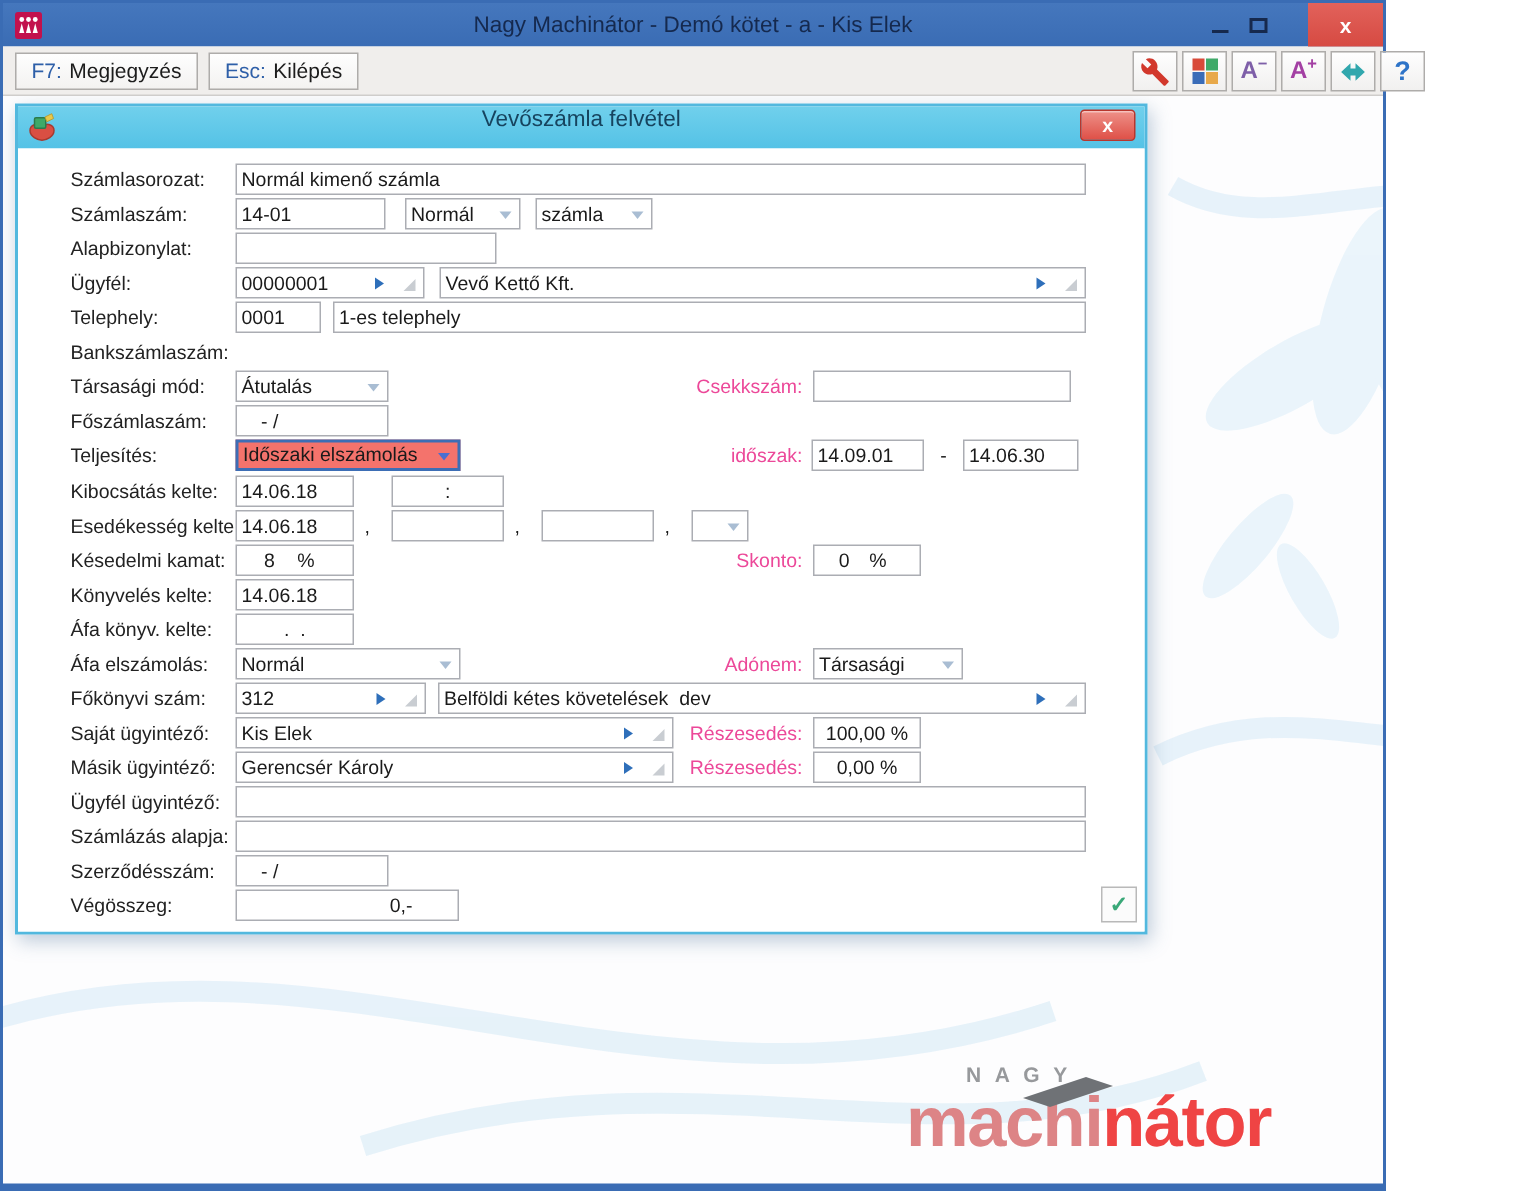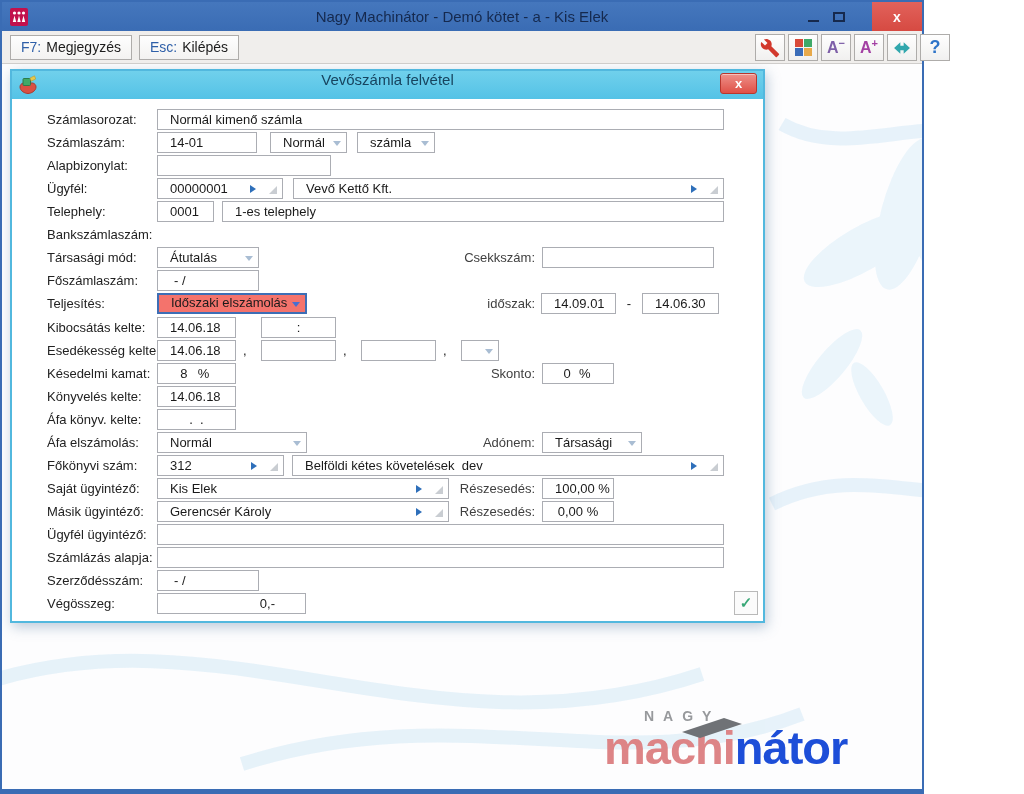--- a/index.html
+++ b/index.html
@@ -38,22 +38,22 @@
   
   .dialog{position:absolute;left:8px;top:5px;width:755px;height:554px;background:#fff;border:2px solid #52b8de;box-shadow:2px 4px 12px rgba(70,110,150,.35)}
   .dialog-header{position:relative;height:28px;background:linear-gradient(#70d0ec,#54c2e6);display:flex;align-items:flex-start;justify-content:center}
   .dialog-title{font-size:15px;color:#17445f}
   .dialog-icon{position:absolute;left:5px;top:3px;width:22px;height:22px}
   .dialog-close{position:absolute;right:6px;top:2px;width:37px;height:21px;background:linear-gradient(#ee9189,#df5047);border:1px solid #b8362d;border-radius:3px;color:#fff;font-weight:bold;font-size:13px;display:flex;align-items:center;justify-content:center;box-shadow:inset 0 1px 0 rgba(255,255,255,.45)}
 
   .dialog-body{position:relative;height:522px;background:#fff;font-size:13px;color:#1a1a1a}
   .row{position:absolute;left:0;right:0;height:21px}
   .lbl{position:absolute;left:35px;top:0;line-height:21px;color:#222;white-space:pre}
-  .rlbl{position:absolute;left:323px;width:200px;top:0;line-height:21px;text-align:right;color:#404040}
-  .inp{position:absolute;top:0;height:21px;border:1px solid #abadb3;background:#fff;line-height:19px;padding:0 12px;white-space:pre;overflow:hidden}
+  .rlbl{position:absolute;left:323px;width:200px;top:0;line-height:21px;text-align:right;color:#ec4899}
+  .inp{position:absolute;top:0;height:21px;border:1px solid #abadb3;background:#fff;line-height:19px;padding:0 3px;white-space:pre;overflow:hidden}
   .dd{padding-right:16px}
   .dd-arrow{position:absolute;right:5px;top:8px;width:0;height:0;border:4px solid transparent;border-top:5px solid #a9bdd3}
   .alert{background:#f4736c;border:2px solid #3d6eb5;line-height:16px}
   .alert .dd-arrow{top:7px;border-top-color:#4a6fd0}
   .lk-arrow{position:absolute;right:22px;top:6px;width:0;height:0;border:4px solid transparent;border-left:6px solid #2e6fba}
   .lk-corner{position:absolute;right:5px;top:7px;width:0;height:0;border-bottom:8px solid #c9cdd2;border-left:8px solid transparent}
   .ctr{text-align:center}
   .rt{text-align:right;padding-right:30px}
   .pd{padding-left:16px}
   .comma{position:absolute;top:0;line-height:21px}
@@ -61,21 +61,21 @@
   .unit{display:flex}
   .uval{flex:1.1;text-align:center}
   .uunit{flex:1;text-align:left}
   .ok-btn{position:absolute;right:5px;bottom:6px;width:24px;height:24px;border:1px solid #b9b9b9;background:#fbfbfb;color:#3aa878;font-size:15px;font-weight:bold;display:flex;align-items:center;justify-content:center}
 
   
   .logo{position:absolute;right:18px;bottom:14px;width:300px}
   .logo-top{color:#97999c;font-weight:bold;letter-spacing:9px;font-size:14px;margin-left:40px}
   .logo-main{position:relative;font-size:47px;font-weight:bold;letter-spacing:-1px;line-height:1}
   .l1{color:#dd8486}
-  .l2{color:#1d4ed8}
+  .l2{color:#ef4444}
   .logo-hammer{position:absolute;left:76px;top:-8px;pointer-events:none}
 </style>
 </head>
 <body>
 
 <div class="window">
 
   <div class="titlebar">
     <div class="app-icon">
       <svg width="18" height="18" viewBox="0 0 18 18">

